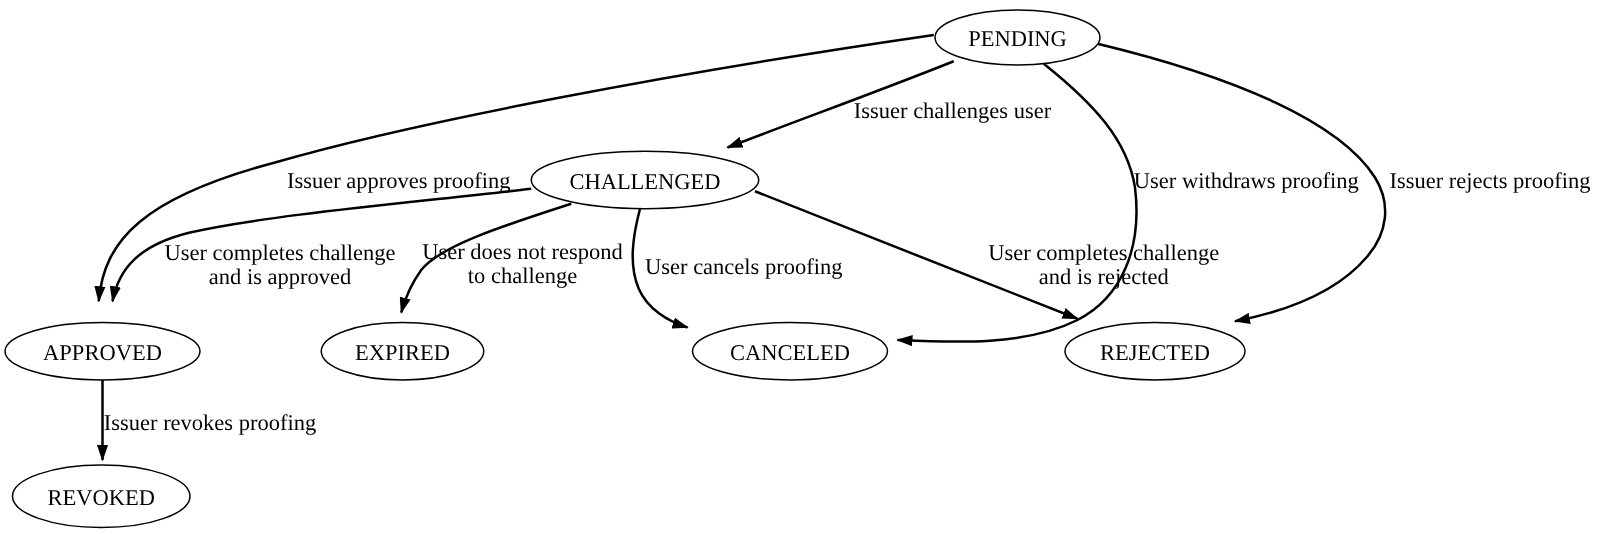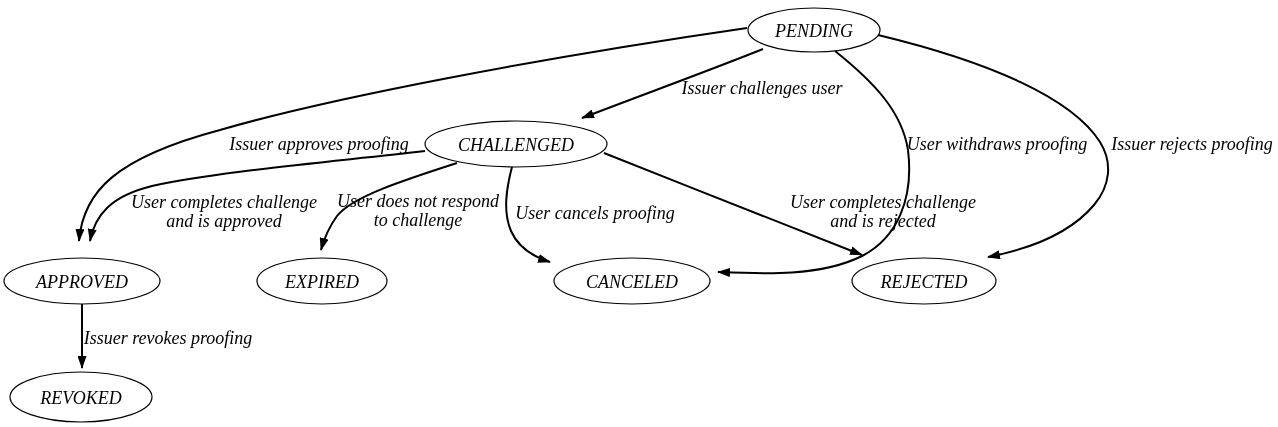--- a/index.html
+++ b/index.html
@@ -6,21 +6,20 @@
     margin: 0;
     padding: 0;
     background: #ffffff;
   }
   .canvas {
     position: relative;
     width: 1278px;
     height: 427px;
     background: #ffffff;
     overflow: hidden;
-    font-style: italic;
   }
   svg {
     display: block;
   }
   svg text {
     font-family: "Liberation Serif", "DejaVu Serif", serif;
     fill: #000000;
   }
   .node-label {
     font-size: 18px;

